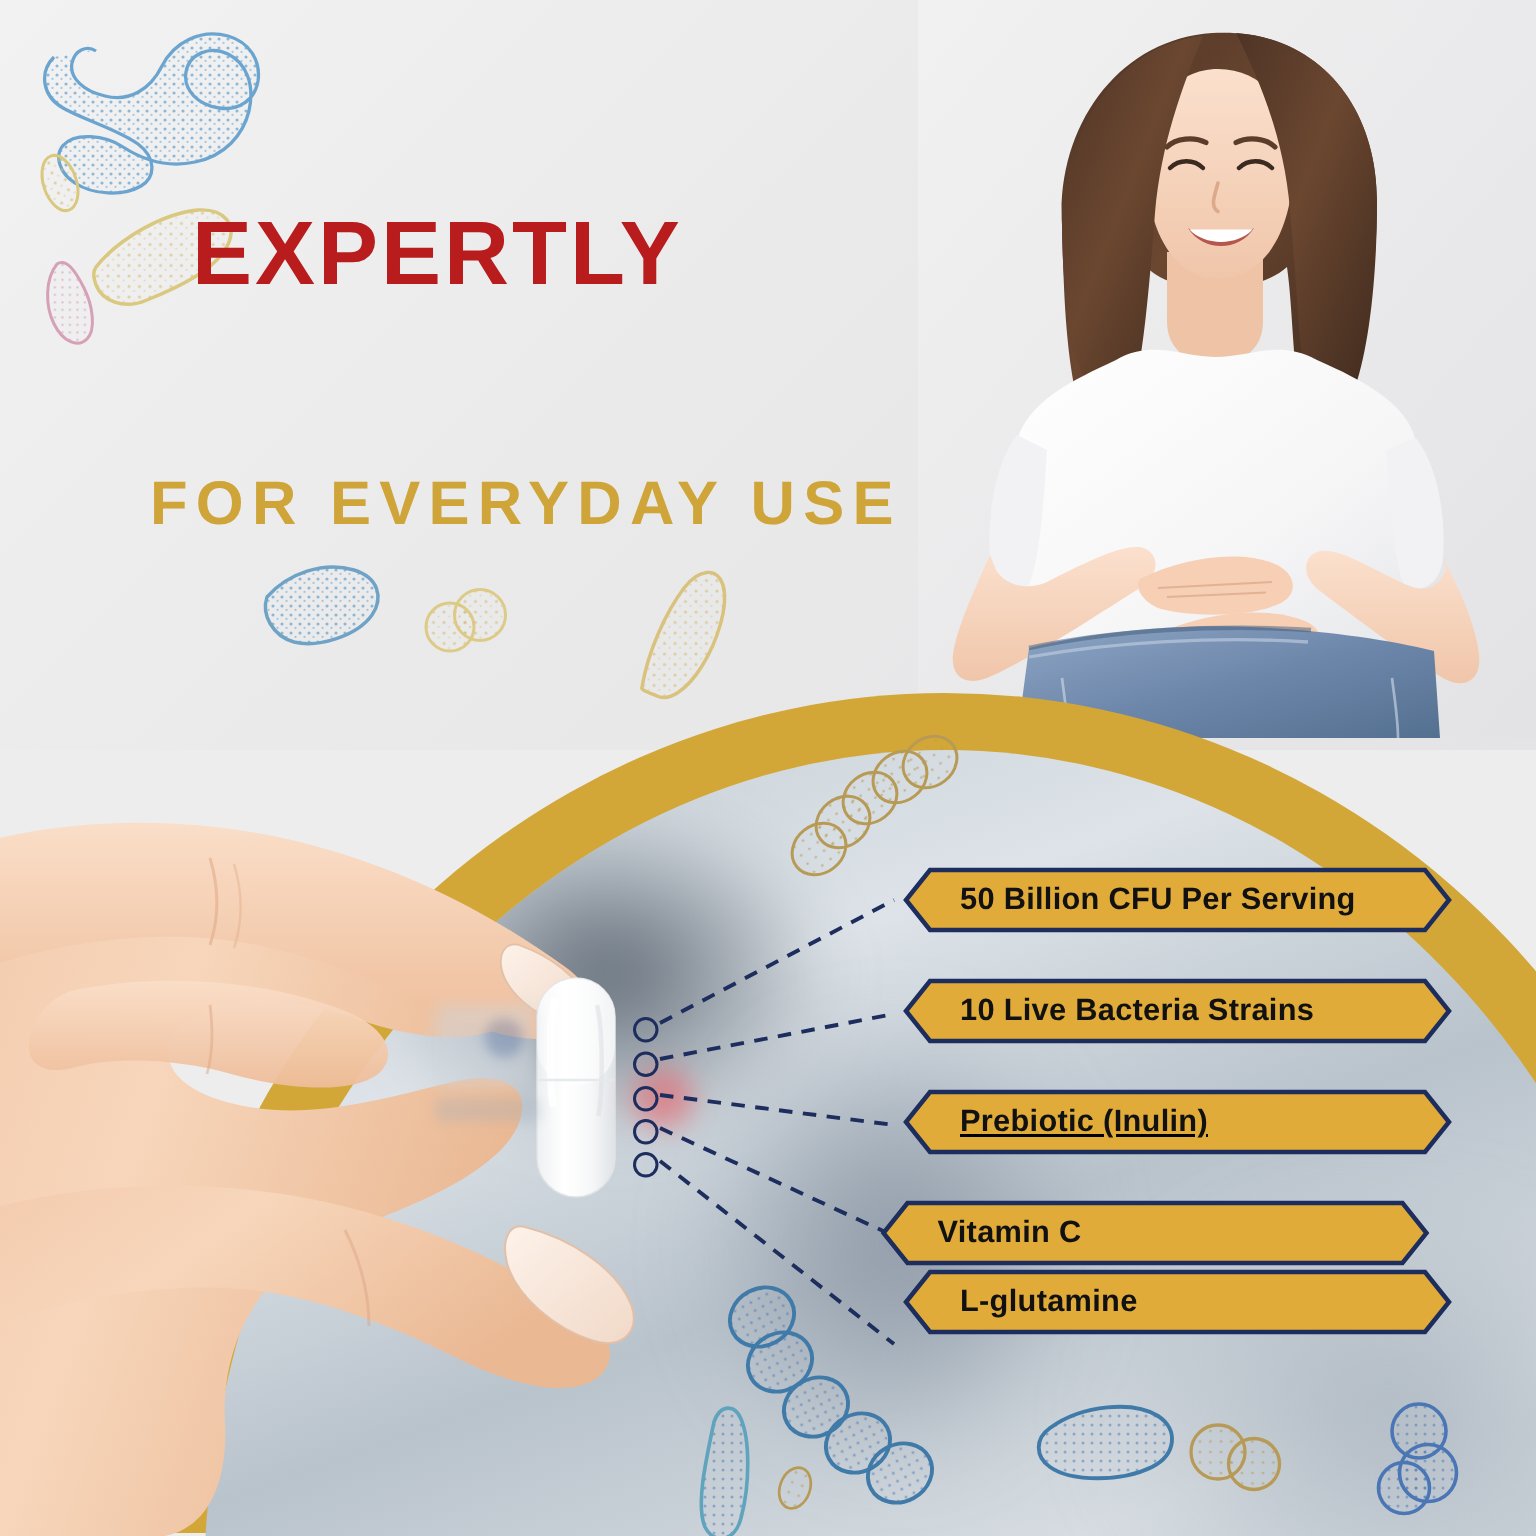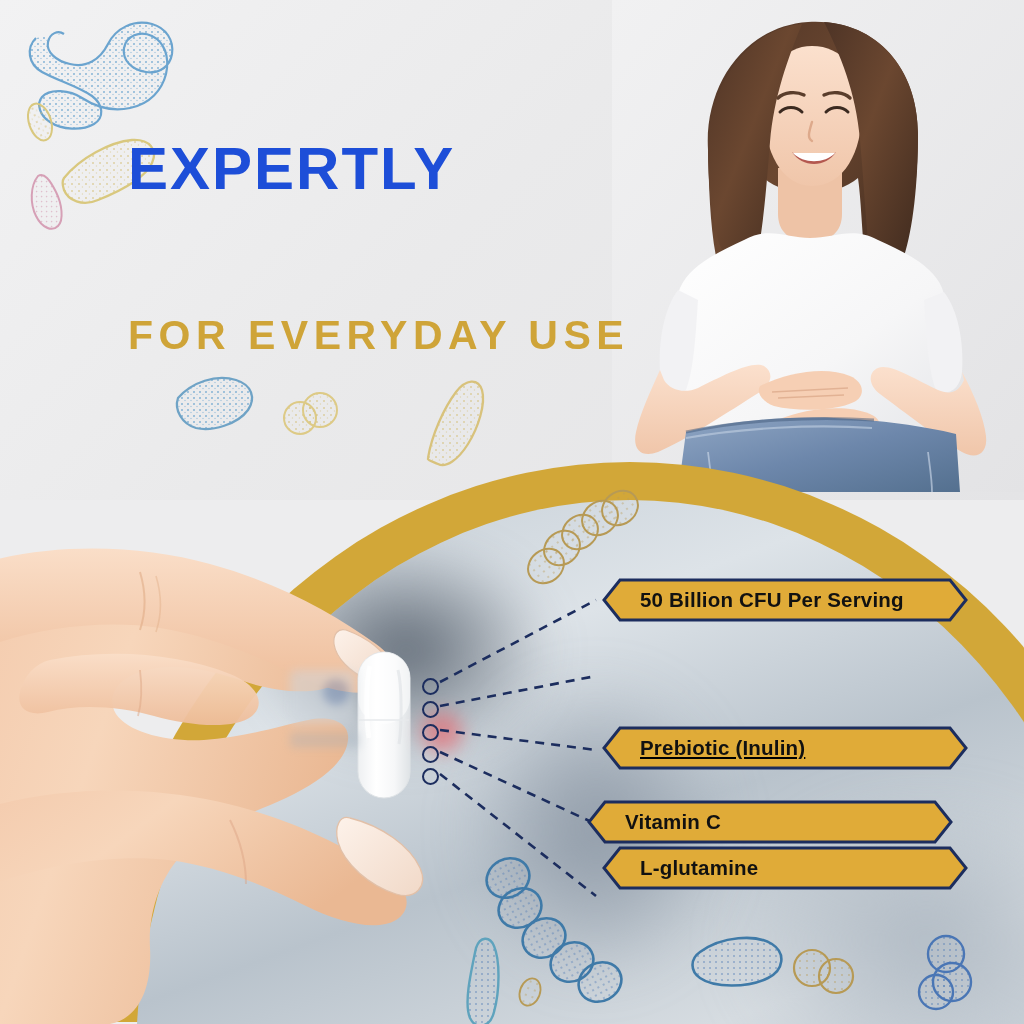--- a/index.html
+++ b/index.html
@@ -10,27 +10,27 @@
   }
   #stage{position:relative;width:1024px;height:1024px;overflow:hidden;}
 
   
   .top-bg{
     position:absolute;left:0;top:0;width:1024px;height:500px;
     background:linear-gradient(135deg,#f2f2f3 0%,#eaeaeb 45%,#e4e4e6 100%);
   }
   .headline{
     position:absolute;left:128px;top:140px;width:520px;
-    color:#1d4ed8;font-weight:bold;font-size:60px;line-height:0.98;
+    color:#b91c1c;font-weight:bold;font-size:60px;line-height:0.98;
     letter-spacing:2px;
   }
   .headline .l1{display:block;}
   .headline .l2{display:block;}
   .subhead{
-    position:absolute;left:128px;top:312px;width:560px;
+    position:absolute;left:100px;top:312px;width:560px;
     color:#cfa438;font-weight:bold;font-size:41px;letter-spacing:5.5px;
   }
 
   
   .woman-wrap{position:absolute;left:612px;top:0;width:412px;height:492px;overflow:hidden;}
 
   
   .gold-arc{
     position:absolute;left:100px;top:462px;width:1060px;height:560px;
     border-radius:50% 50% 0 0 / 100% 100% 0 0;
@@ -378,20 +378,26 @@
 
   <div class="callouts">
 
     <div class="callout" style="left:602px;top:578px;">
       <svg width="366" height="44" viewBox="0 0 366 44">
         <polygon points="18,2 348,2 364,22 348,42 18,42 2,22" fill="#e0ab38" stroke="#1c2d5e" stroke-width="3"></polygon>
       </svg>
       <span class="ctext">50 Billion CFU Per Serving</span>
     </div>
 
+    <div class="callout" style="left:602px;top:652px;">
+      <svg width="366" height="44" viewBox="0 0 366 44">
+        <polygon points="18,2 348,2 364,22 348,42 18,42 2,22" fill="#e0ab38" stroke="#1c2d5e" stroke-width="3"></polygon>
+      </svg>
+      <span class="ctext">10 Live Bacteria Strains</span>
+    </div>
 
     <div class="callout" style="left:602px;top:726px;text-decoration:underline;">
       <svg width="366" height="44" viewBox="0 0 366 44">
         <polygon points="18,2 348,2 364,22 348,42 18,42 2,22" fill="#e0ab38" stroke="#1c2d5e" stroke-width="3"></polygon>
       </svg>
       <span class="ctext">Prebiotic (Inulin)</span>
     </div>
 
     <div class="callout" style="left:587px;top:800px;">
       <svg width="366" height="44" viewBox="0 0 366 44">

